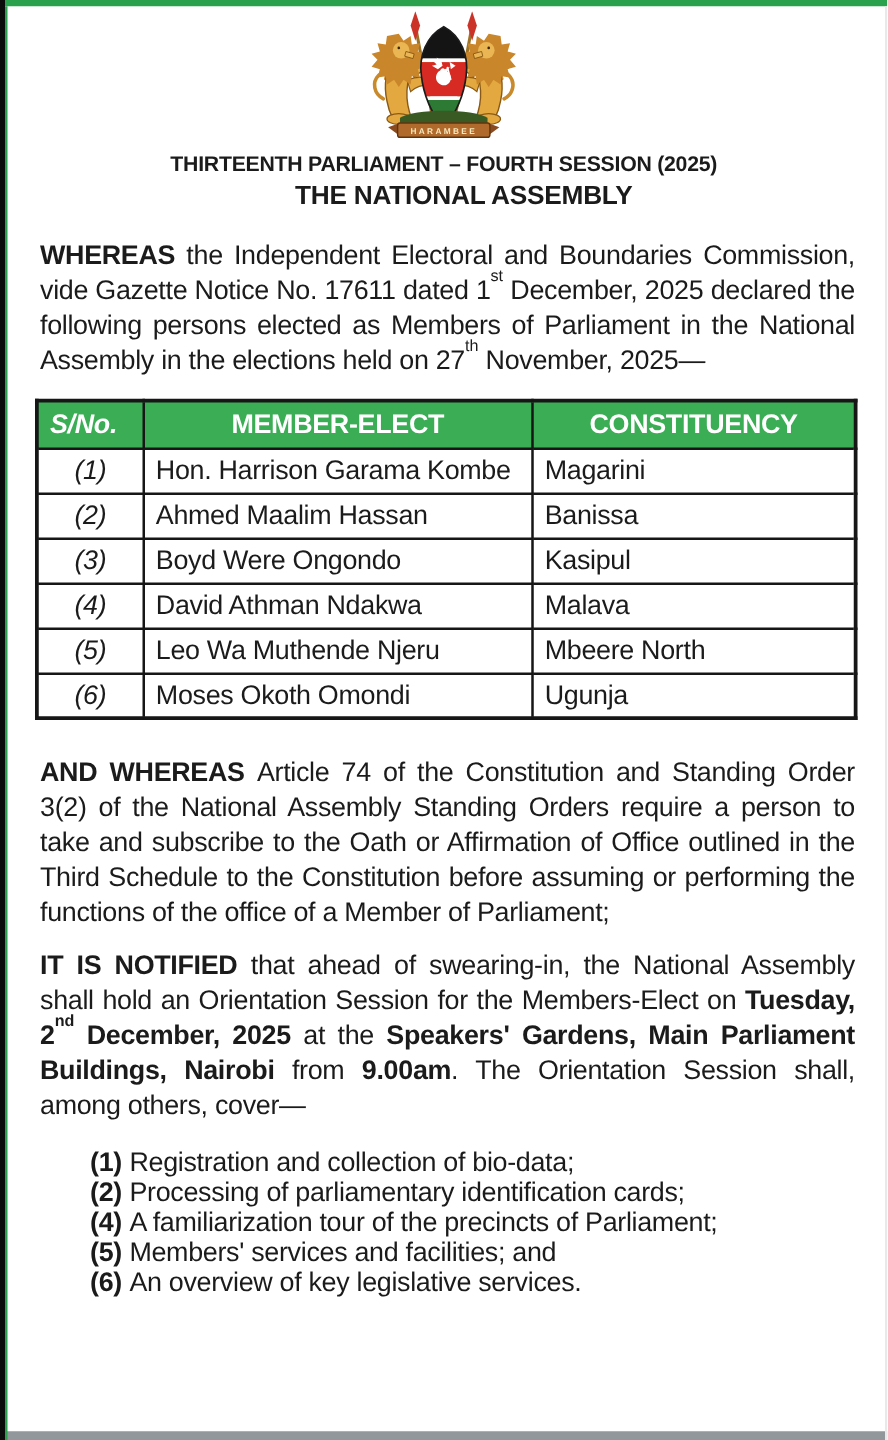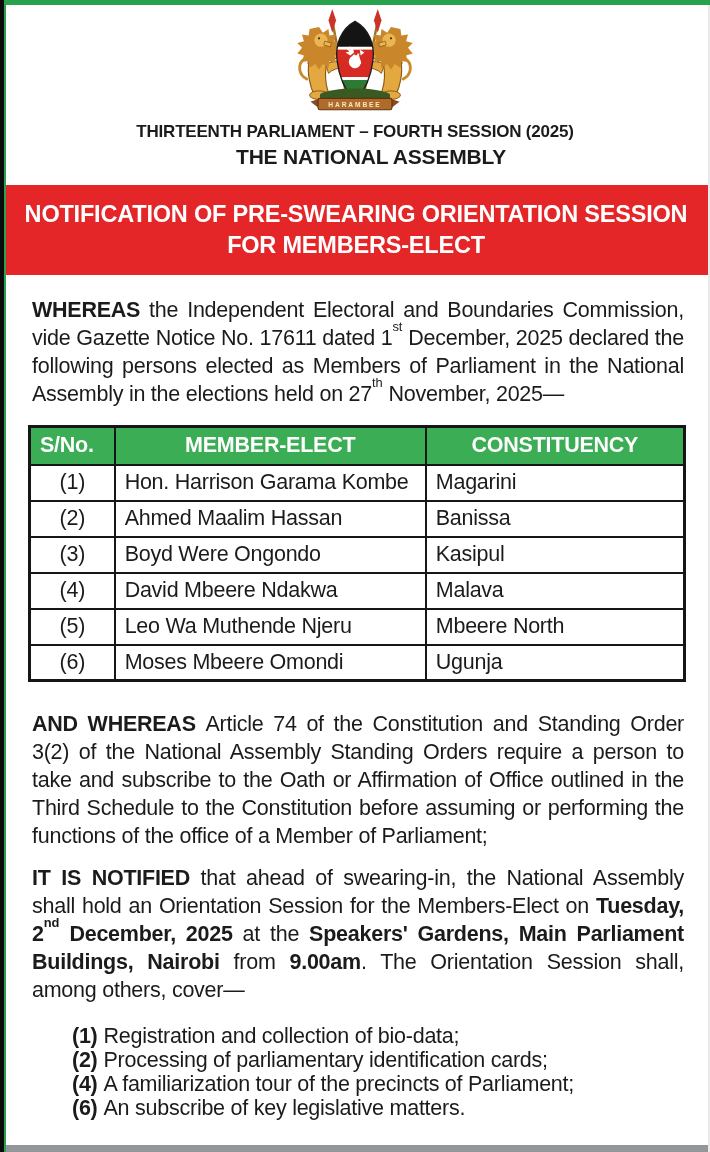--- a/index.html
+++ b/index.html
@@ -43,21 +43,21 @@
 
   
   table.members{width:calc(100% + 6px);margin:17px 0 0 -4px;border-collapse:collapse;
                 border:3px solid #161616;font-size:21.5px;letter-spacing:-0.25px;}
   table.members th,table.members td{border:2px solid #161616;padding:4px 9px;}
   table.members th{background:var(--table-header-green);color:#fff;font-weight:700;text-align:center;height:38px;}
   table.members td{height:36px;}
   .col-serial{width:13%;}
   .col-member{width:47.5%;}
   .col-constituency{width:39.5%;}
-  table.members td:first-child,table.members th:first-child{text-align:center;}
+  table.members td:first-child,table.members th:first-child{text-align:center;font-style:italic;}
   table.members th:first-child{text-align:left;}
 
   
   .agenda{margin-top:20px;padding-left:40px;}
   .agenda-item{font-size:21.5px;line-height:24px;letter-spacing:-0.25px;}
   .agenda-item .num{font-weight:700;padding-right:6px;}
 </style>
 </head>
 <body>
 
@@ -119,24 +119,20 @@
         <path d="M26,95 l-8,3 8,6 z" fill="#8a4a1f"></path>
         <path d="M104,95 l8,3 -8,6 z" fill="#8a4a1f"></path>
         <rect x="26" y="94.5" width="78" height="12" rx="2" fill="#b06a2c" stroke="#5f3410" stroke-width="1.2"></rect>
         <text x="65" y="104" text-anchor="middle" font-size="7" font-weight="bold" fill="#f6e7bd" letter-spacing="2">HARAMBEE</text>
       </g>
     </svg>
     <div class="h-session">THIRTEENTH PARLIAMENT – FOURTH SESSION (2025)</div>
     <div class="h-house">THE NATIONAL ASSEMBLY</div>
   </div>
 
-  <div class="banner">
-    <div>NOTIFICATION OF PRE-SWEARING ORIENTATION SESSION</div>
-    <div>FOR MEMBERS-ELECT</div>
-  </div>
 
   <div class="content">
 
     <p class="para p-whereas"><span class="b">WHEREAS</span><span>  the Independent Electoral and Boundaries Commission, vide Gazette Notice No. 17611 dated 1</span><sup>st</sup><span> December, 2025 declared the following persons elected as Members of Parliament in the National Assembly in the elections held on 27</span><sup>th</sup><span> November, 2025—</span></p>
 
     <table class="members">
       <colgroup>
         <col class="col-serial">
           <col class="col-member">
           <col class="col-constituency">
@@ -159,41 +155,42 @@
             <td>Ahmed Maalim Hassan</td>
             <td>Banissa</td>
           </tr>
           <tr>
             <td>(3)</td>
             <td>Boyd Were Ongondo</td>
             <td>Kasipul</td>
           </tr>
           <tr>
             <td>(4)</td>
-            <td>David Mbeere Ndakwa</td>
+            <td>David Athman Ndakwa</td>
             <td>Malava</td>
           </tr>
           <tr>
             <td>(5)</td>
             <td>Leo Wa Muthende Njeru</td>
             <td>Mbeere North</td>
           </tr>
           <tr>
             <td>(6)</td>
-            <td>Moses Mbeere Omondi</td>
+            <td>Moses Okoth Omondi</td>
             <td>Ugunja</td>
           </tr>
         </tbody>
     </table>
 
     <p class="para p-and-whereas"><span class="b">AND WHEREAS </span><span>Article 74 of the Constitution and Standing Order 3(2) of the National Assembly Standing Orders require a person to take and subscribe to the Oath or Affirmation of Office outlined in the Third Schedule to the Constitution before assuming or performing the functions of the office of a Member of Parliament;</span></p>
 
     <p class="para p-notified"><span class="b">IT IS NOTIFIED </span><span>that ahead of swearing-in, the National Assembly shall hold an Orientation Session for the Members-Elect on </span><span class="b">Tuesday, 2</span><sup class="b">nd</sup><span class="b"> December, 2025</span><span> at the </span><span class="b">Speakers' Gardens, Main Parliament Buildings, Nairobi</span><span> from </span><span class="b">9.00am</span><span>. The Orientation Session shall, among others, cover—</span></p>
 
     <div class="agenda">
         <div class="agenda-item"><span class="num">(1)</span><span>Registration and collection of bio-data;</span></div>
         <div class="agenda-item"><span class="num">(2)</span><span>Processing of parliamentary identification cards;</span></div>
         <div class="agenda-item"><span class="num">(4)</span><span>A familiarization tour of the precincts of Parliament;</span></div>
-        <div class="agenda-item"><span class="num">(6)</span><span>An subscribe of key legislative matters.</span></div>
+        <div class="agenda-item"><span class="num">(5)</span><span>Members' services and facilities; and</span></div>
+        <div class="agenda-item"><span class="num">(6)</span><span>An overview of key legislative services.</span></div>
       </div>
 
   </div>
 </div>
 
 </body></html>

